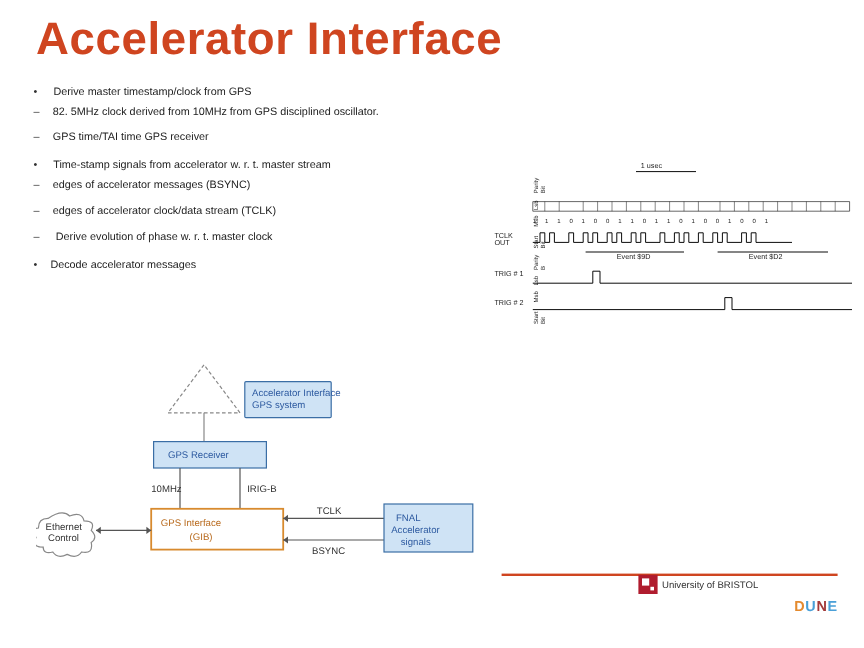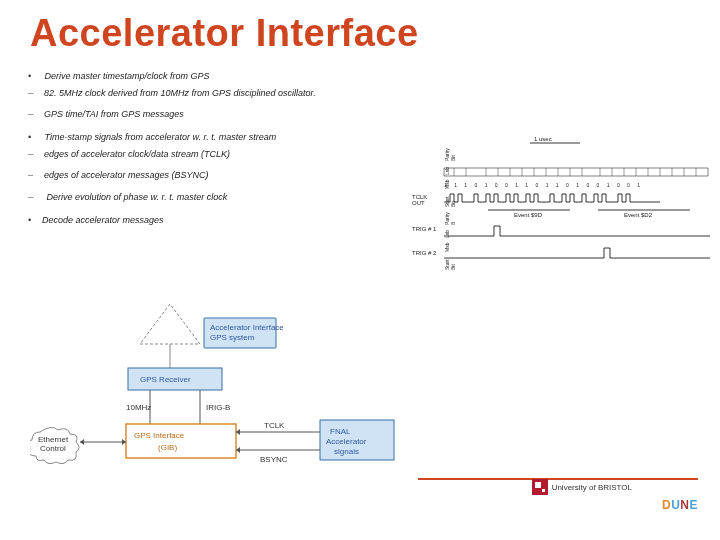--- a/index.html
+++ b/index.html
@@ -38,21 +38,21 @@
     list-style: none;
     margin: 0;
     padding: 0;
   }
   .lvl1 > li::before {
     content: "•";
     display: inline-block;
     width: 14px;
     color: #333;
   }
-  .lvl1 > li { margin-bottom: 6px; font-style: italic; }
+  .lvl1 > li { margin-bottom: 6px; }
   .lvl2 {
     padding-left: 38px;
     margin-top: 4px;
   }
   .lvl2 > li::before {
     content: "–";
     display: inline-block;
     width: 16px;
     color: #333;
   }
@@ -207,28 +207,28 @@
 <div class="slide">
 
   <div class="title">Accelerator Interface</div>
 
   <div class="bullets">
     <ul class="lvl1">
       <li>
         <span>Derive master timestamp/clock from GPS</span>
         <ul class="lvl2">
           <li>82. 5MHz clock derived from 10MHz from GPS disciplined oscillator.</li>
-          <li>GPS time/TAI from GPS messages</li>
+          <li>GPS time/TAI time GPS receiver</li>
         </ul>
       </li>
       <li>
         <span>Time-stamp signals from accelerator w. r. t. master stream</span>
         <ul class="lvl2">
+          <li>edges of accelerator messages (BSYNC)</li>
           <li>edges of accelerator clock/data stream (TCLK)</li>
-          <li>edges of accelerator messages (BSYNC)</li>
           <li>
             <span>Derive evolution of phase w. r. t. master clock</span>
           </li>
         </ul>
       </li>
       <li>Decode accelerator messages</li>
     </ul>
   </div>
 
   <div class="timing">

